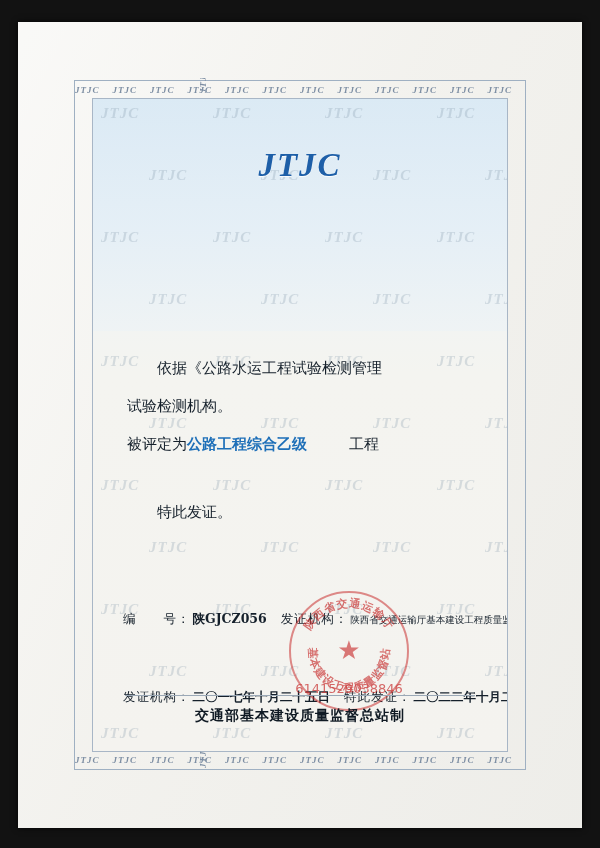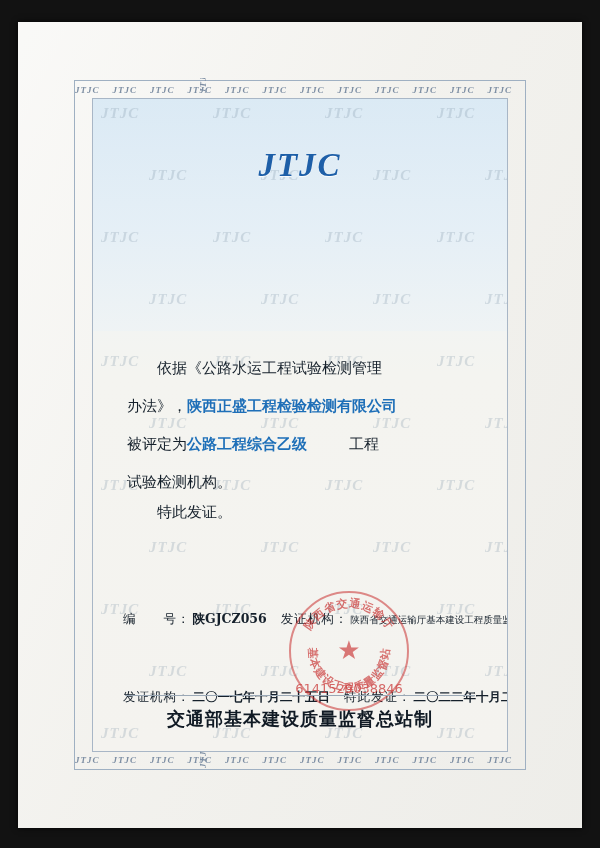--- a/index.html
+++ b/index.html
@@ -266,21 +266,21 @@
   }
 
   .footer {
     position: absolute;
     left: 0;
     top: 608px;
     width: 414px;
     text-align: center;
     font-family: "DejaVu Serif", serif;
     font-weight: bold;
-    font-size: 18px;
+    font-size: 14px;
     color: #101a24;
     letter-spacing: 1px;
   }
   .footer-line {
     position: absolute;
     left: 32px;
     top: 596px;
     width: 350px;
     height: 1px;
     background: #9aa8b6;
@@ -348,27 +348,24 @@
           <div class="wm" style="left: 344px; top: 626px;">JTJC</div>
         </div>
 
       <div class="content">
 
         <div class="logo">JTJC</div>
 
 
         <div class="body-block">
           <div class="body-line indent">依据《公路水运工程试验检测管理</div>
-          <div class="body-line">
-            <span>办法》，</span><span class="blue-text">陕西正盛工程检验检测有限公司</span>
-          </div>
+          <div class="body-line">试验检测机构。</div>
           <div class="body-line">
             <span>被评定为</span><span class="blue-text">公路工程综合乙级</span><span class="gap"></span><span>工程</span>
           </div>
-          <div class="body-line">试验检测机构。</div>
         </div>
 
         <div class="notice">特此发证。</div>
 
         <div class="fields">
           <div class="field-row">
             <span class="field-label">编　　号：</span>
             <span class="field-value">陕GJCZ056</span>
             <span class="field-label2">发证机构：</span>
             <span class="small-org">陕西省交通运输厅基本建设工程质量监督站</span>

